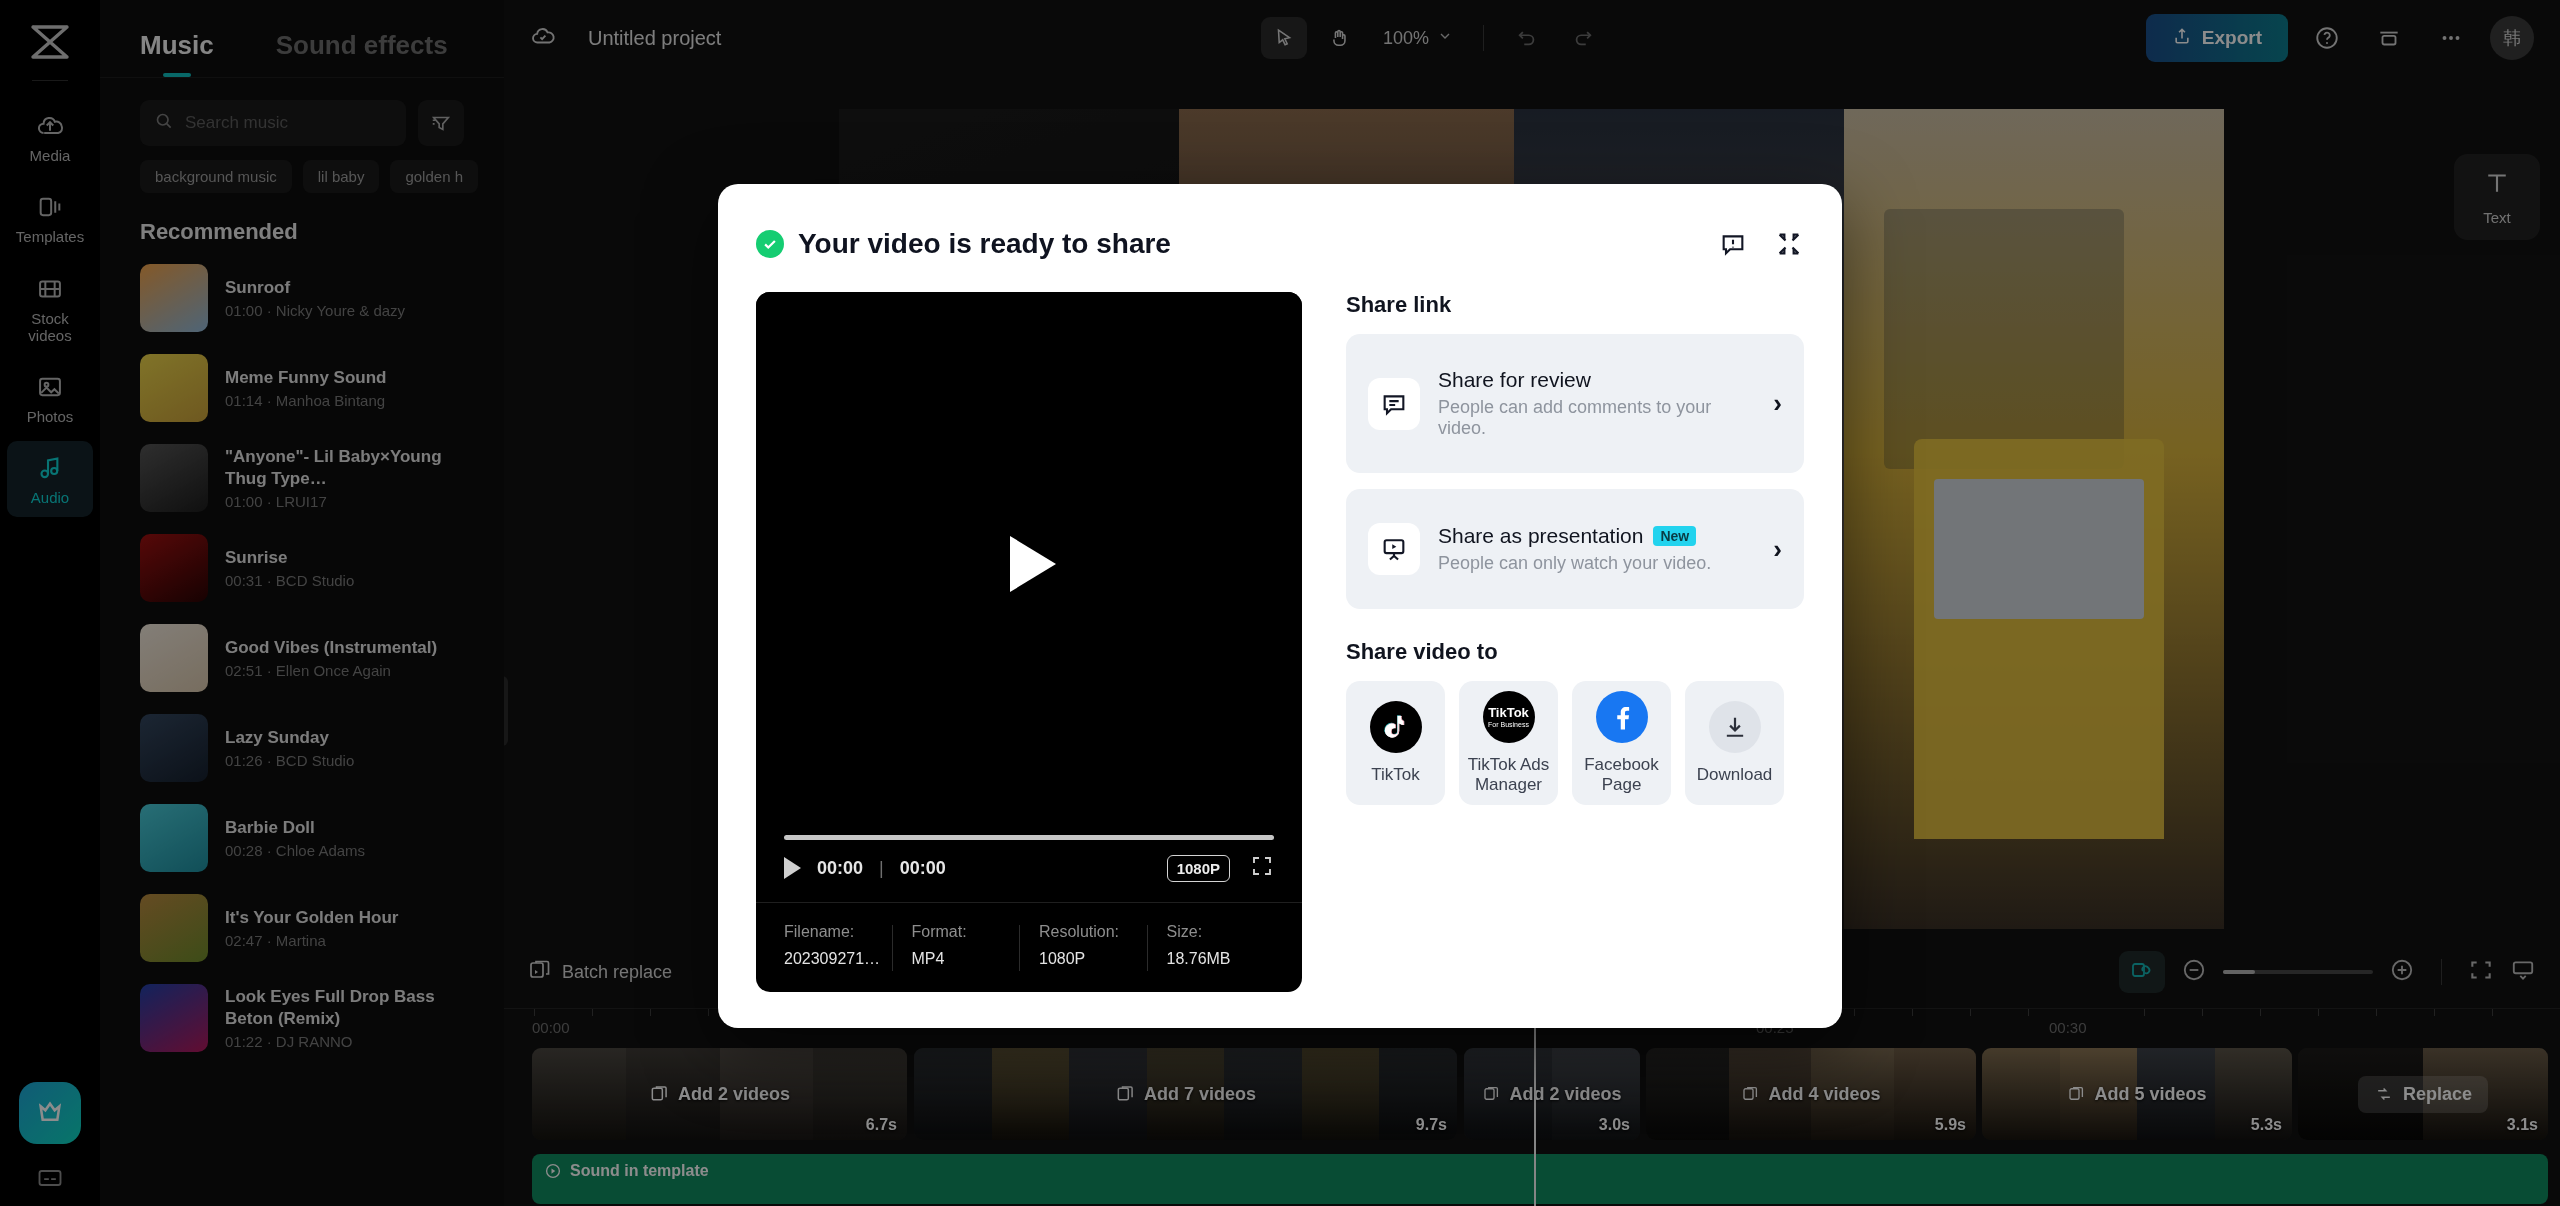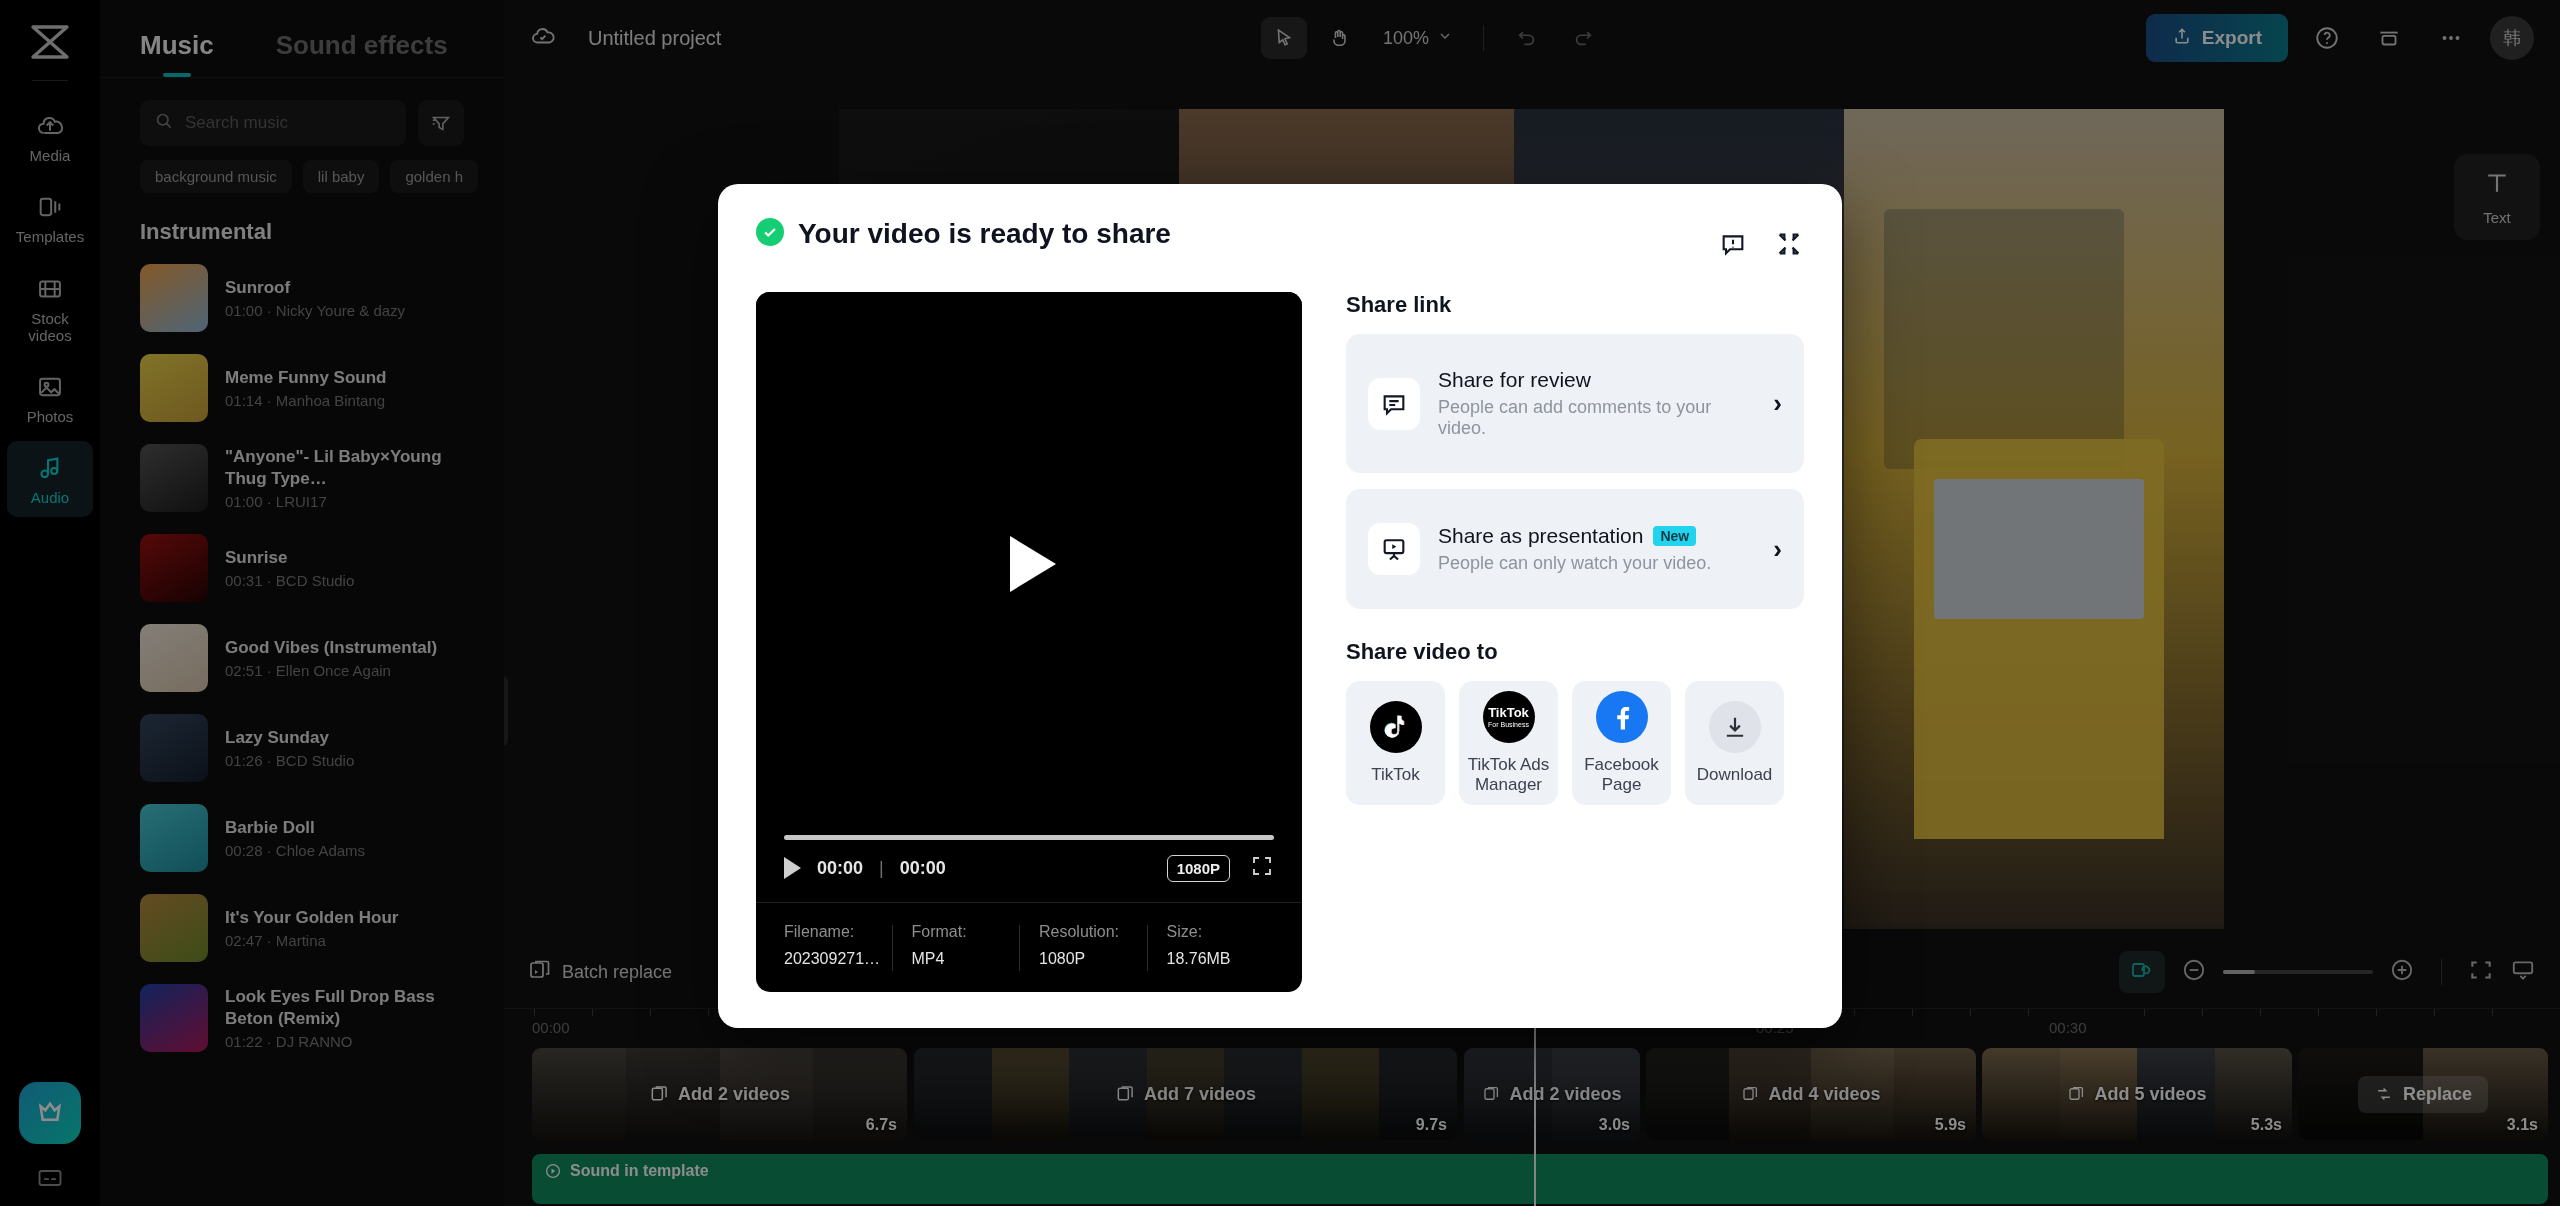--- a/index.html
+++ b/index.html
@@ -145,21 +145,21 @@
     background:#f2f2f2; border-radius: 10px 10px 4px 4px;
   }
 
   
   .overlay { position:absolute; inset:0; background: rgba(0,0,0,.45); z-index: 20; }
   .modal {
     position:absolute; left: 718px; top: 184px; width: 1124px; height: 844px;
     background:#fff; border-radius: 20px; z-index: 21; padding: 34px 38px 0;
     box-shadow: 0 22px 70px rgba(0,0,0,.5);
   }
-  .m-head { display:flex; height: 52px; }
+  .m-head { display:flex; align-items:center; height: 52px; }
   .m-title { font-size: 28px; font-weight: 700; color: #0f1320; margin-left: 14px; }
   .check-circle { width: 28px; height: 28px; border-radius:50%; background:#15cd72; display:flex; align-items:center; justify-content:center; }
   .m-head-actions { margin-left:auto; display:flex; gap: 26px; align-items:center; }
   .m-icon-btn { width: 30px; height: 30px; display:flex; align-items:center; justify-content:center; cursor:pointer; }
   .m-body { display:flex; gap: 44px; margin-top: 22px; }
 
   .player { width: 546px; background:#000; border-radius: 14px; overflow:hidden; height: 700px; display:flex; flex-direction:column; }
   .player-screen { flex: 1; position:relative; background:#000; display:flex; align-items:center; justify-content:center; cursor:pointer; }
   .play-big { width: 0; height:0; border-left: 46px solid #fff; border-top: 28px solid transparent; border-bottom: 28px solid transparent; margin-left: 8px; }
   .pbar-wrap { padding: 0 28px; }
@@ -304,21 +304,21 @@
           </svg>
       </div>
     </div>
 
     <div class="chips">
       <div class="chip">background music</div>
       <div class="chip">lil baby</div>
       <div class="chip">golden h</div>
     </div>
 
-    <div class="rec-title">Instrumental</div>
+    <div class="rec-title">Recommended</div>
 
     <div class="track-list">
       <div class="track">
         <div class="thumb" style="background:linear-gradient(150deg,#f0a24a,#8fb7d8)"></div>
         <div class="meta">
           <div class="tname">Sunroof</div>
           <div class="tsub">01:00 · Nicky Youre &amp; dazy</div>
         </div>
       </div>
       <div class="track">

